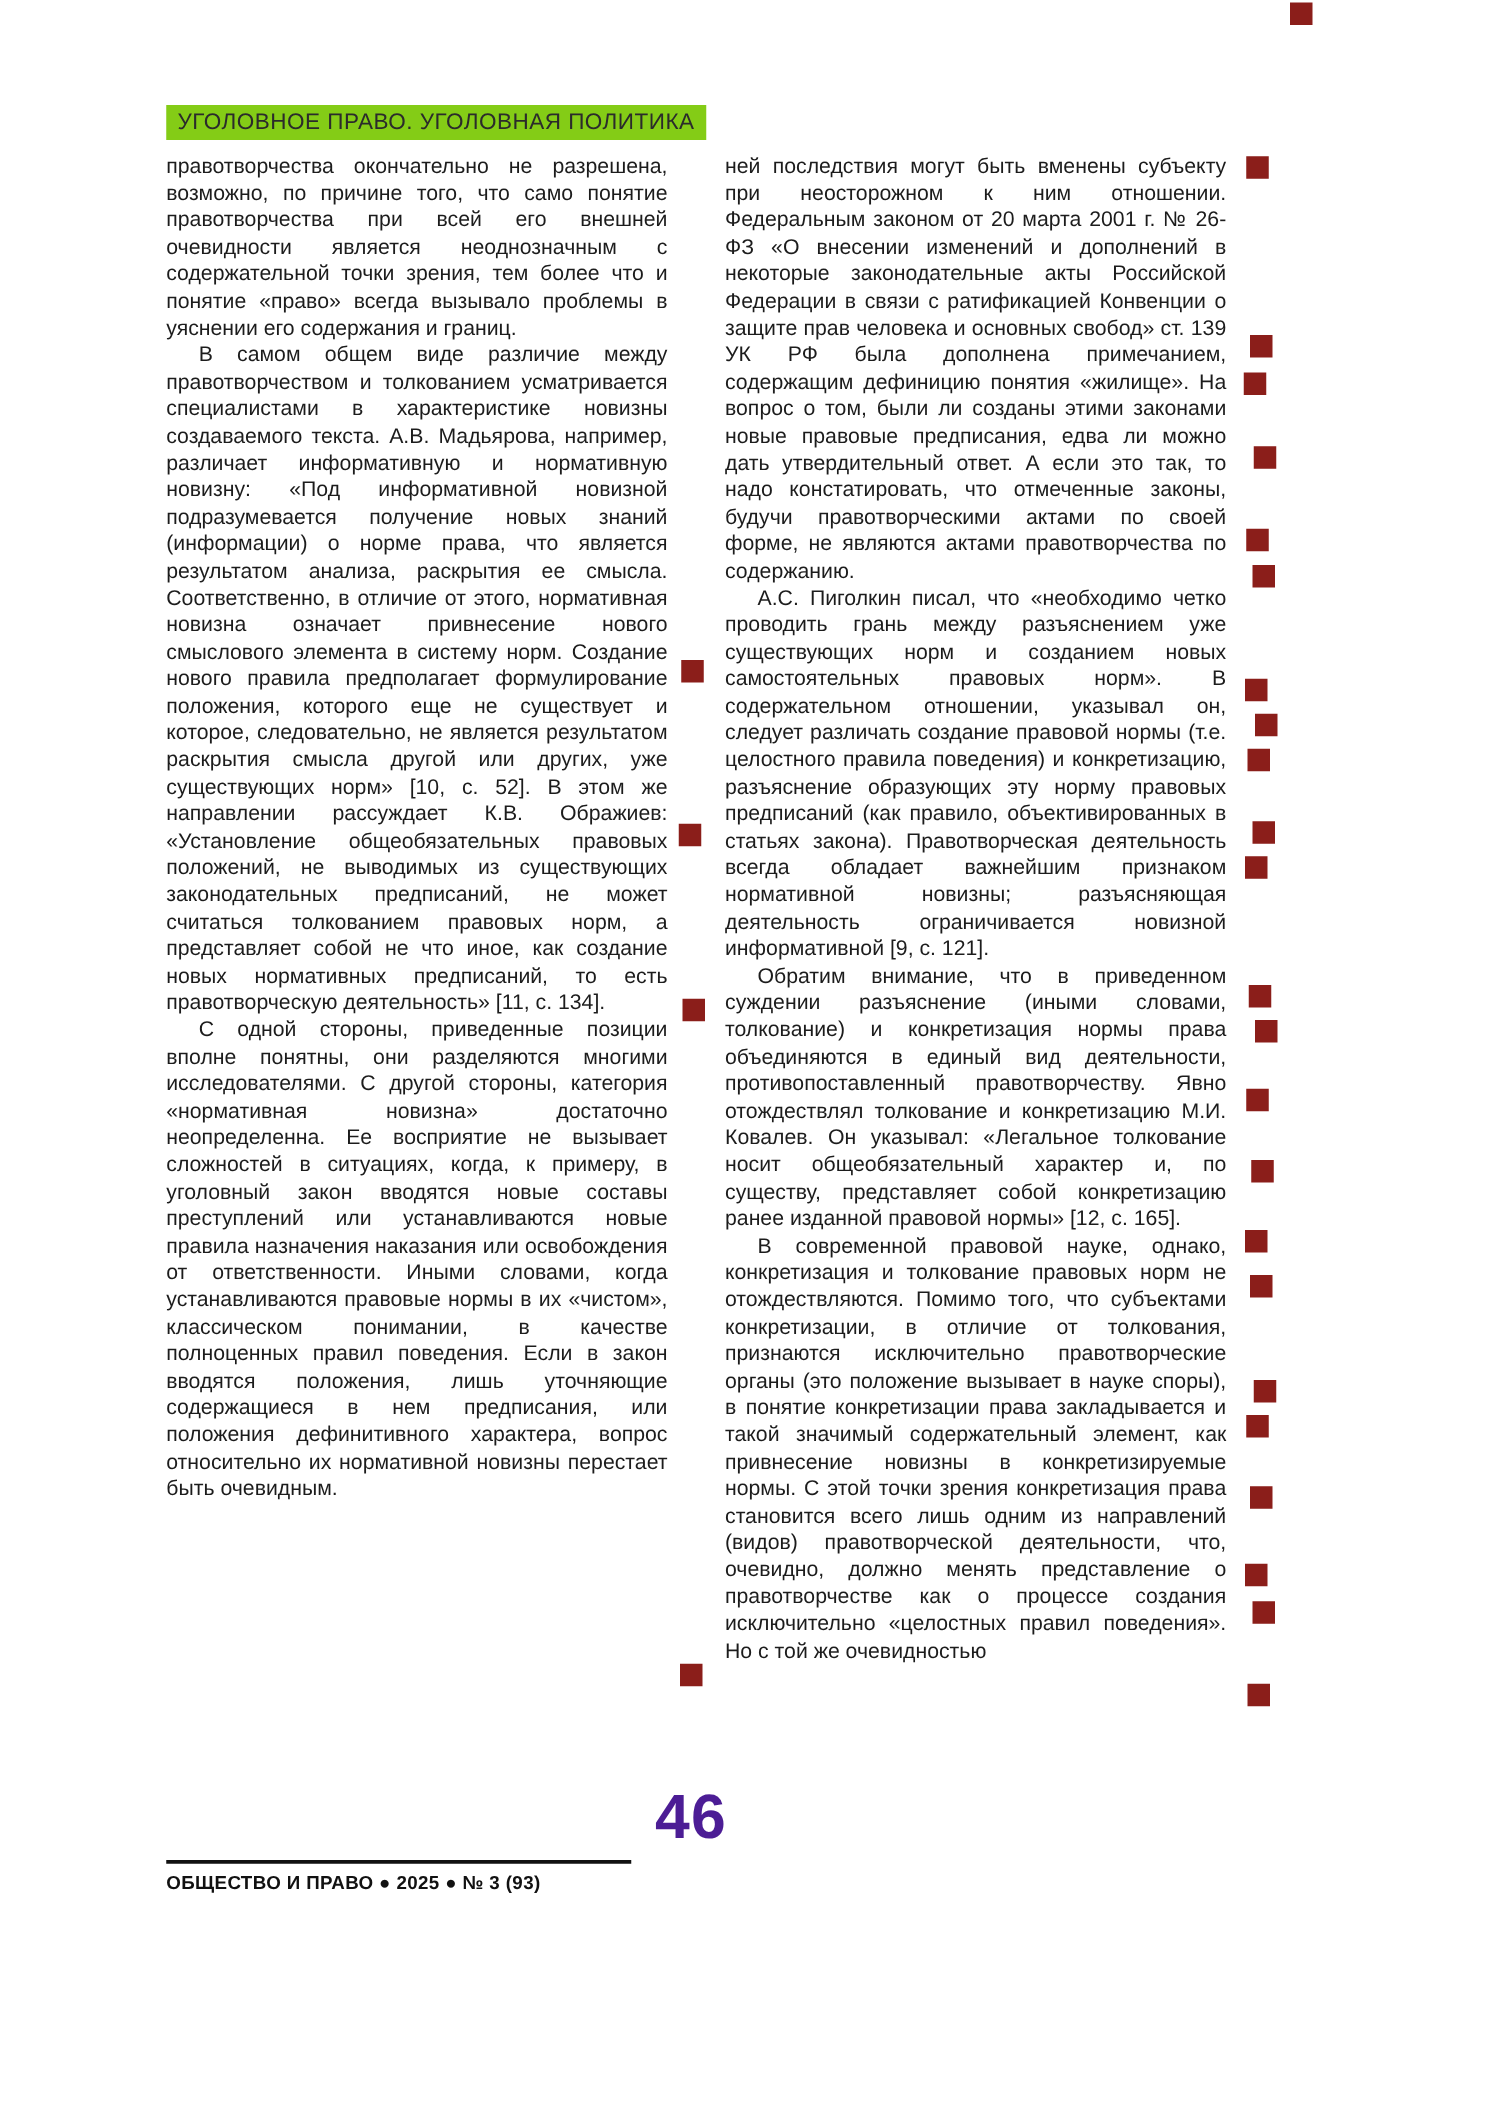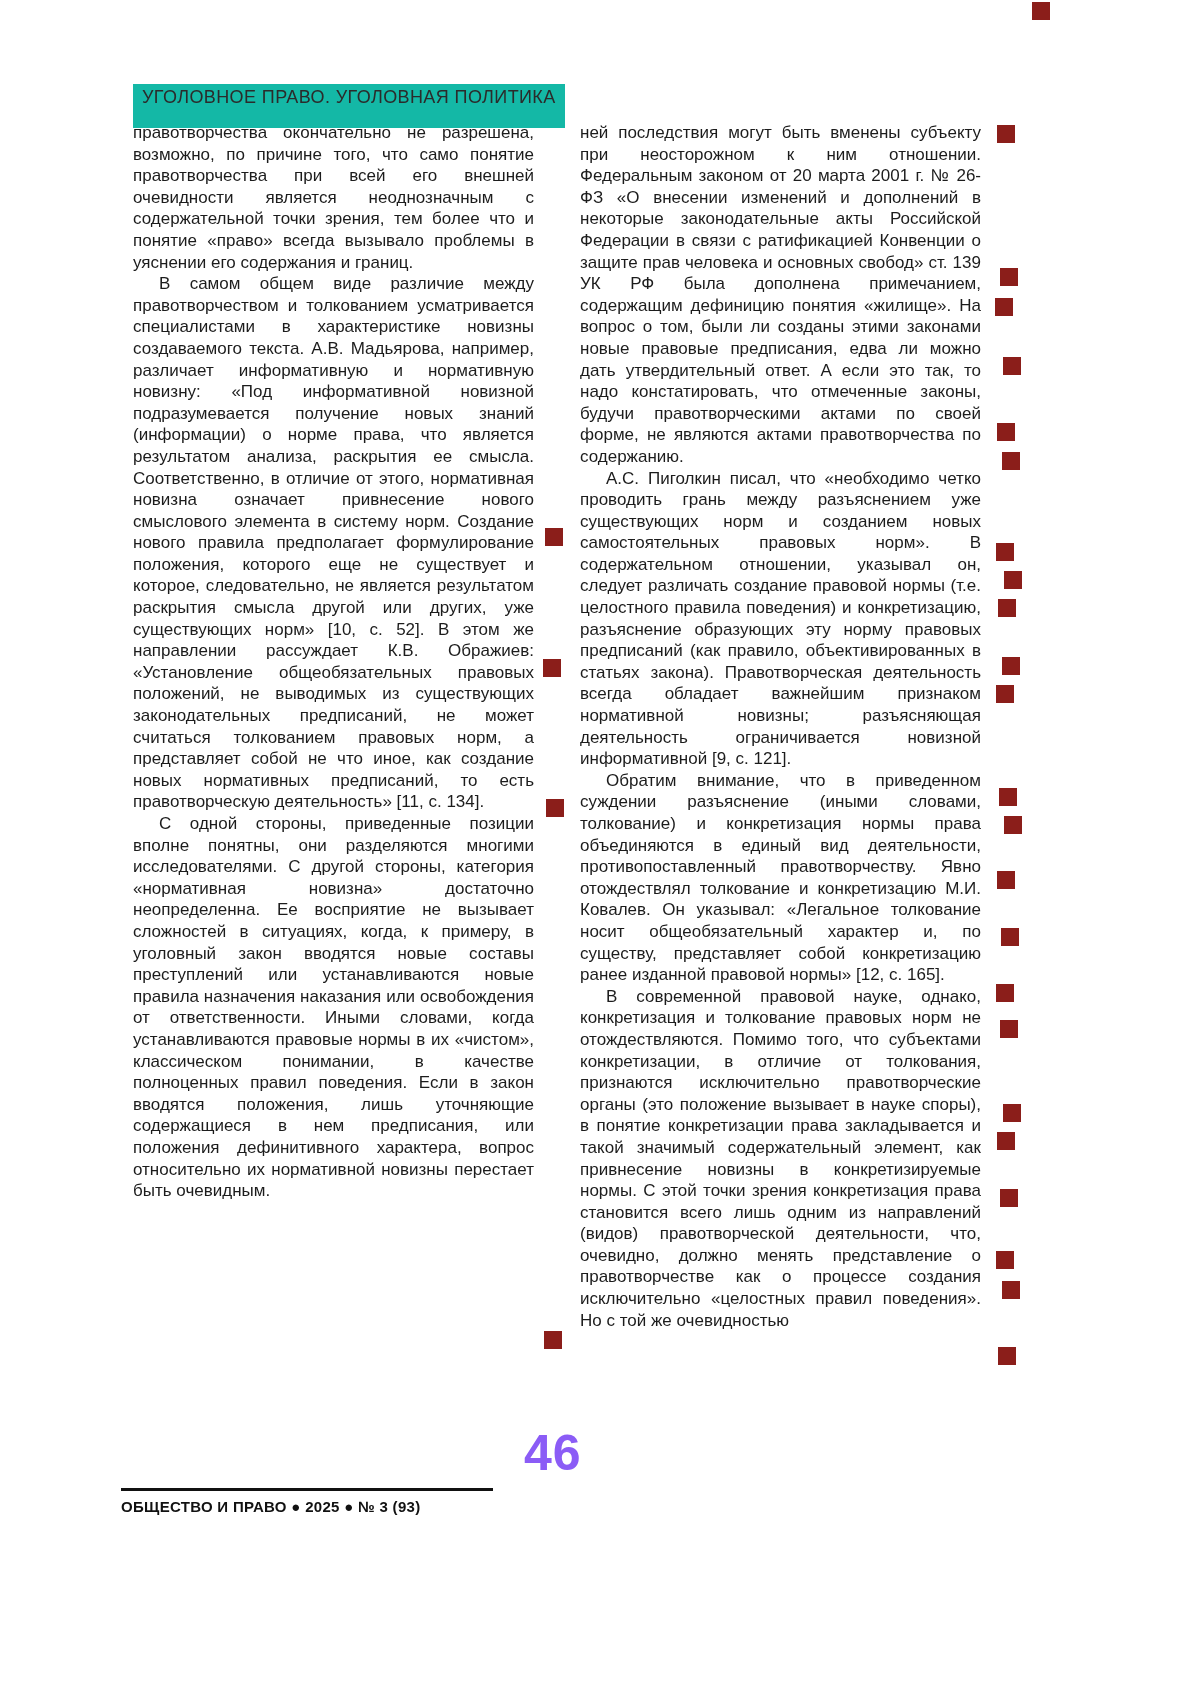--- a/index.html
+++ b/index.html
@@ -10,22 +10,22 @@
     margin: 0 auto;
     background: #ffffff;
     font-family: "Liberation Sans", sans-serif;
     color: #1c1c1c;
     overflow: hidden;
   }
   .header-bar {
     position: absolute;
     left: 133px;
     top: 84px;
-    background: #14b8a6;
-    padding: 3px 9px 20px 9px;
+    background: #84cc16;
+    padding: 3px 9px 4px 9px;
     font-size: 18px;
     letter-spacing: 0.4px;
     color: #2b2b2b;
     white-space: nowrap;
   }
   .columns {
     position: absolute;
     left: 133px;
     top: 122px;
     width: 848px;
@@ -41,26 +41,26 @@
     -webkit-hyphens: auto;
   }
   .col p { margin: 0; text-indent: 26px; }
   .col p:first-child { text-indent: 0; }
   .page-number {
     position: absolute;
     left: 524px;
     top: 1424px;
     font-size: 50px;
     font-weight: bold;
-    color: #8b5cf6;
+    color: #4c1d95;
     letter-spacing: 1px;
   }
   .footer {
     position: absolute;
-    left: 121px;
+    left: 133px;
     top: 1488px;
     width: 372px;
   }
   .footer-rule {
     border-top: 3px solid #111;
     width: 372px;
     height: 0;
   }
   .footer-text {
     margin-top: 7px;

